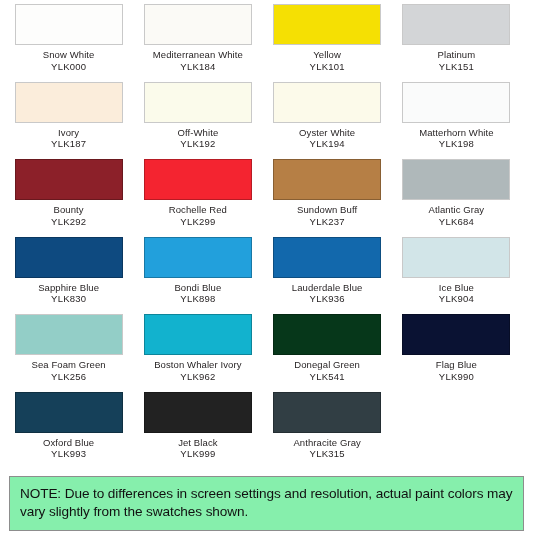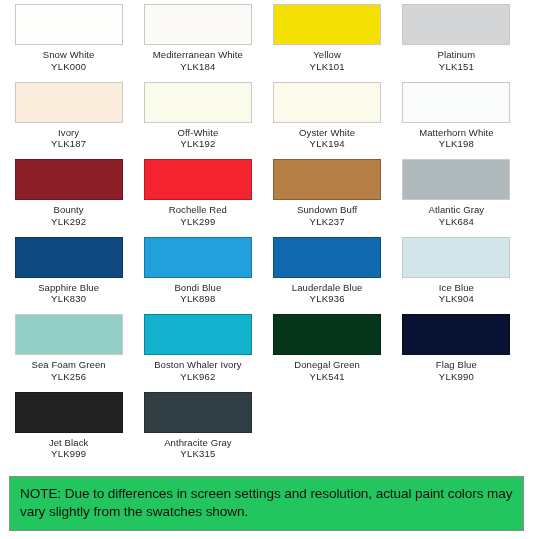--- a/index.html
+++ b/index.html
@@ -63,21 +63,21 @@
     letter-spacing: 0.2px;
   }
   .note-box {
     position: absolute;
     left: 9px;
     right: 9px;
     bottom: 8px;
     border: 1px solid #8d8d8d;
     box-sizing: border-box;
     padding: 8px 10px 9px 10px;
-    background: #22c55e;
+    background: #86efac;
   }
   .note-text {
     font-size: 13.6px;
     line-height: 1.32;
     color: #111111;
     letter-spacing: -0.1px;
   }
 </style>
 </head>
 <body>
@@ -219,20 +219,27 @@
         </div>
       </div>
       <div class="swatch-cell">
         <div class="chip dark-chip" style="background: rgb(10, 18, 51);"></div>
         <div class="label-wrap">
           <span class="sw-name">Flag Blue</span>
           <span class="sw-code">YLK990</span>
         </div>
       </div>
       <div class="swatch-cell">
+        <div class="chip dark-chip" style="background: rgb(21, 64, 89);"></div>
+        <div class="label-wrap">
+          <span class="sw-name">Oxford Blue</span>
+          <span class="sw-code">YLK993</span>
+        </div>
+      </div>
+      <div class="swatch-cell">
         <div class="chip dark-chip" style="background: rgb(34, 34, 34);"></div>
         <div class="label-wrap">
           <span class="sw-name">Jet Black</span>
           <span class="sw-code">YLK999</span>
         </div>
       </div>
       <div class="swatch-cell">
         <div class="chip dark-chip" style="background: rgb(49, 62, 68);"></div>
         <div class="label-wrap">
           <span class="sw-name">Anthracite Gray</span>

